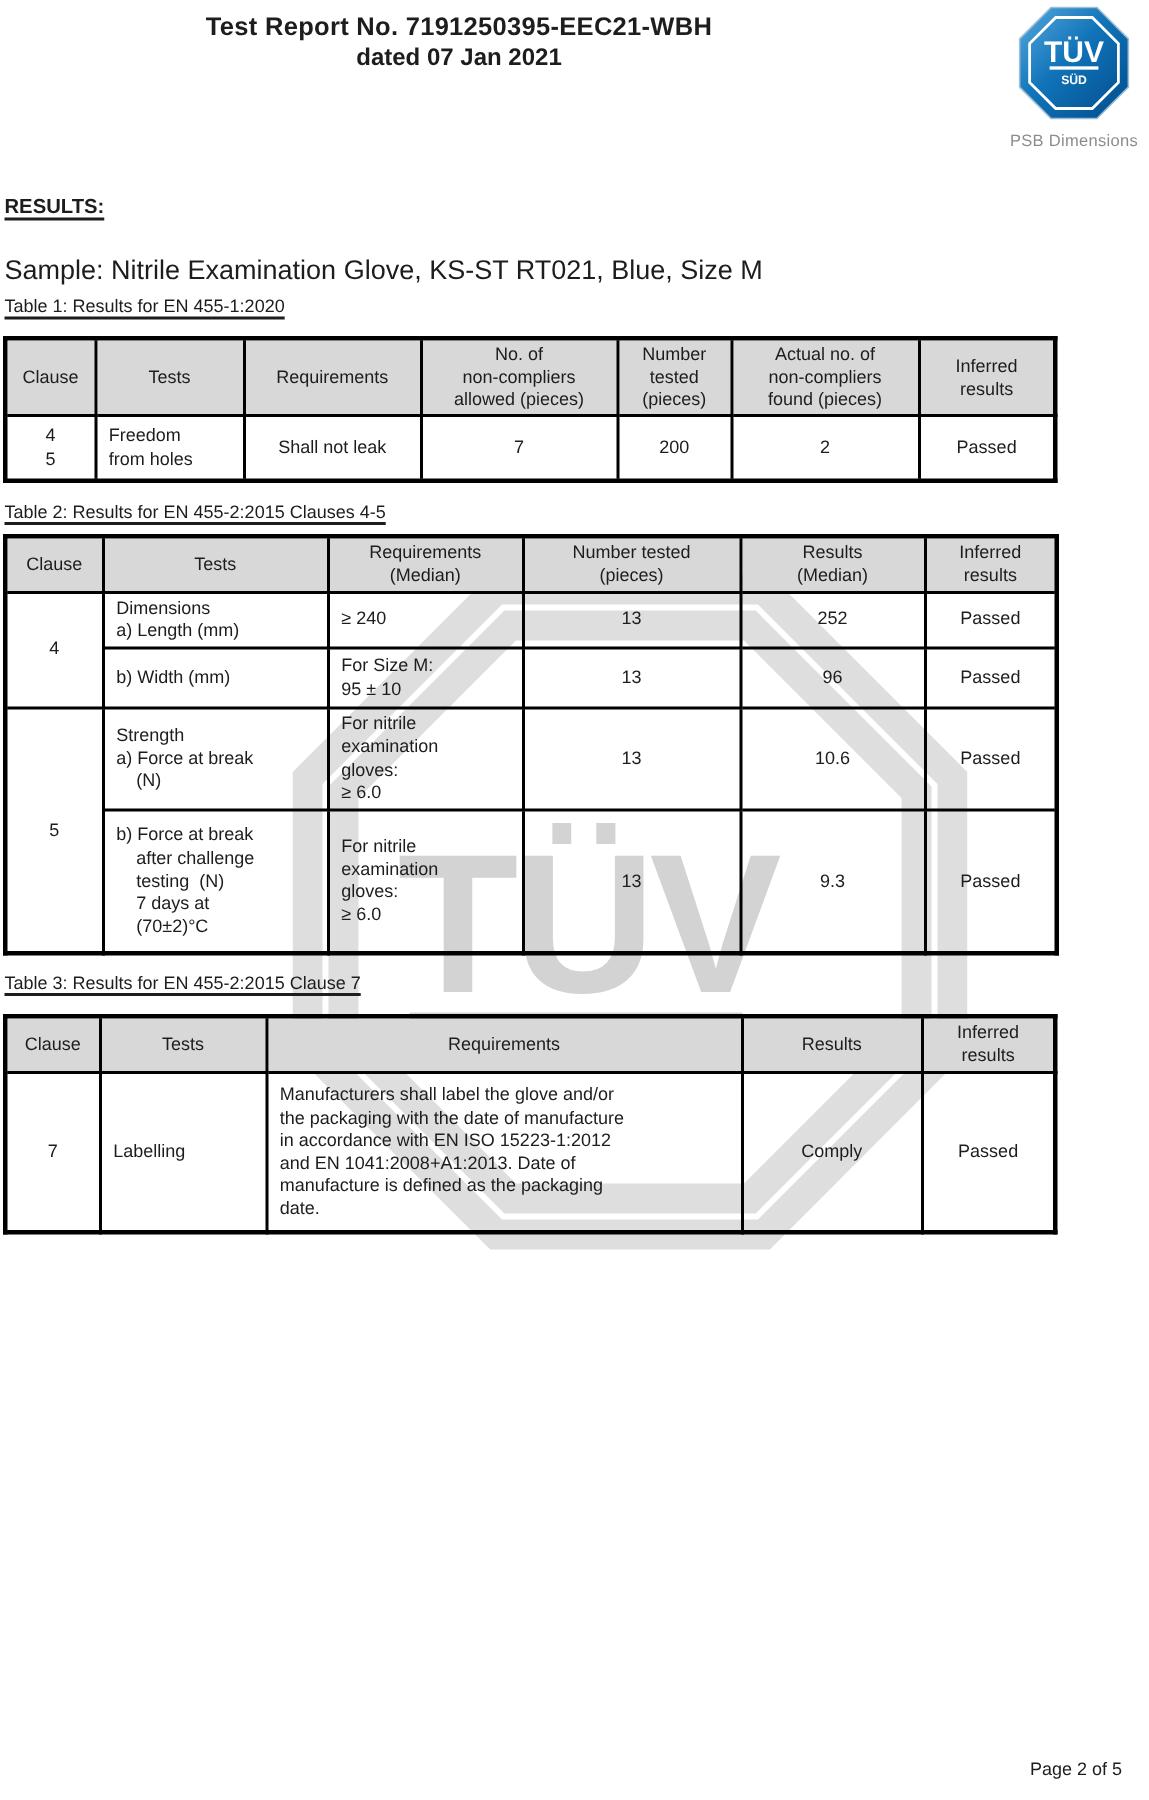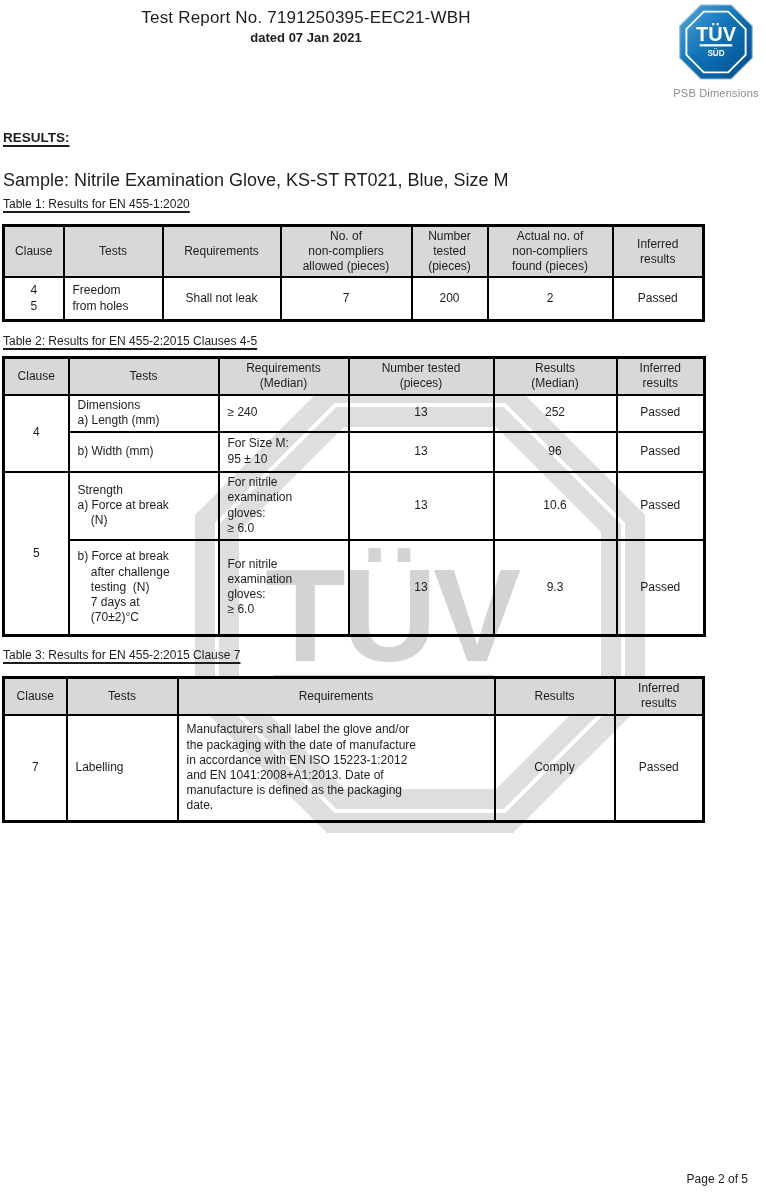--- a/index.html
+++ b/index.html
@@ -8,22 +8,22 @@
     background:#ffffff;
     font-family:"Liberation Sans", sans-serif;
     color:#1d1d1d;
     position:relative;
     overflow:hidden;
   }
   .abs { position:absolute; }
 
   
   .report-title-block { top:8px; left:0; width:612px; text-align:center; z-index:2; }
-  .report-title { font-size:17px; font-weight:normal; letter-spacing:0.2px;text-align:center; }
-  .report-dated { font-size:13px; font-weight:bold; margin-top:2px; }
+  .report-title { font-size:17px; font-weight:bold; letter-spacing:0.2px;text-align:center; }
+  .report-dated { font-size:16px; font-weight:bold; margin-top:2px; }
 
   .logo-block { top:4px; right:6px; width:88px; text-align:center; z-index:2; }
   .logo-caption { font-size:11px; color:#8c8c8c; margin-top:3px; letter-spacing:0.2px; }
 
   
   .results-heading { top:130px; left:3px; font-size:13.5px; font-weight:bold;
     text-decoration:underline; text-decoration-thickness:2px; text-underline-offset:3px; z-index:2; }
   .sample-line { top:170px; left:3px; font-size:18px; z-index:2; }
   .table-title { left:3px; font-size:12px;
     text-decoration:underline; text-decoration-thickness:1.5px; text-underline-offset:3px; z-index:2; }

